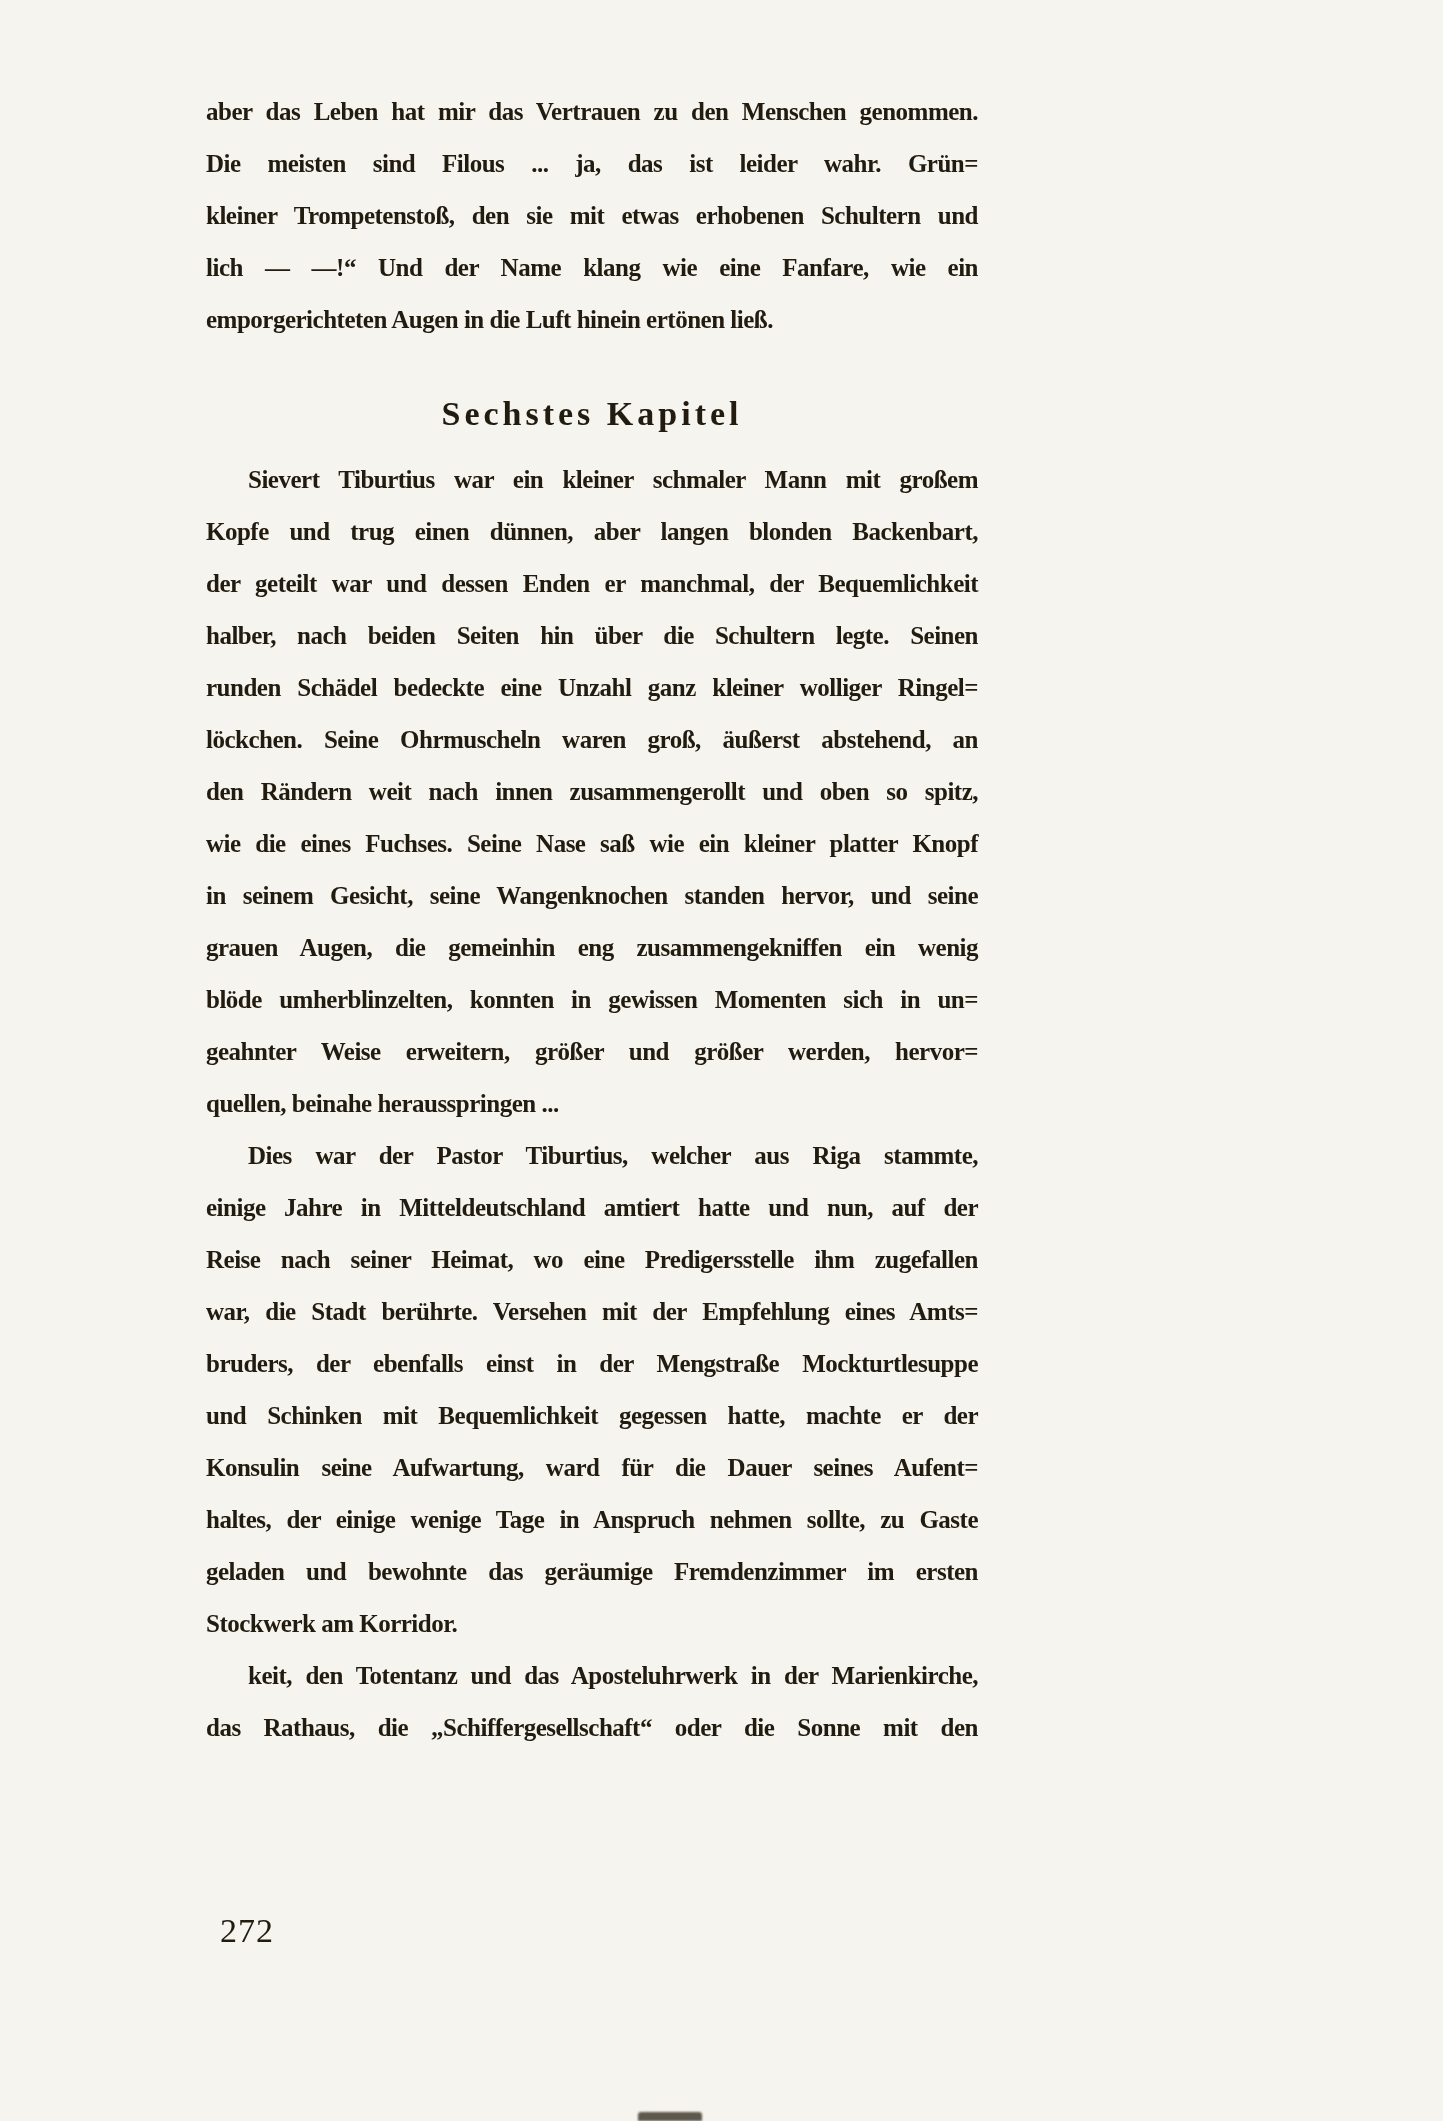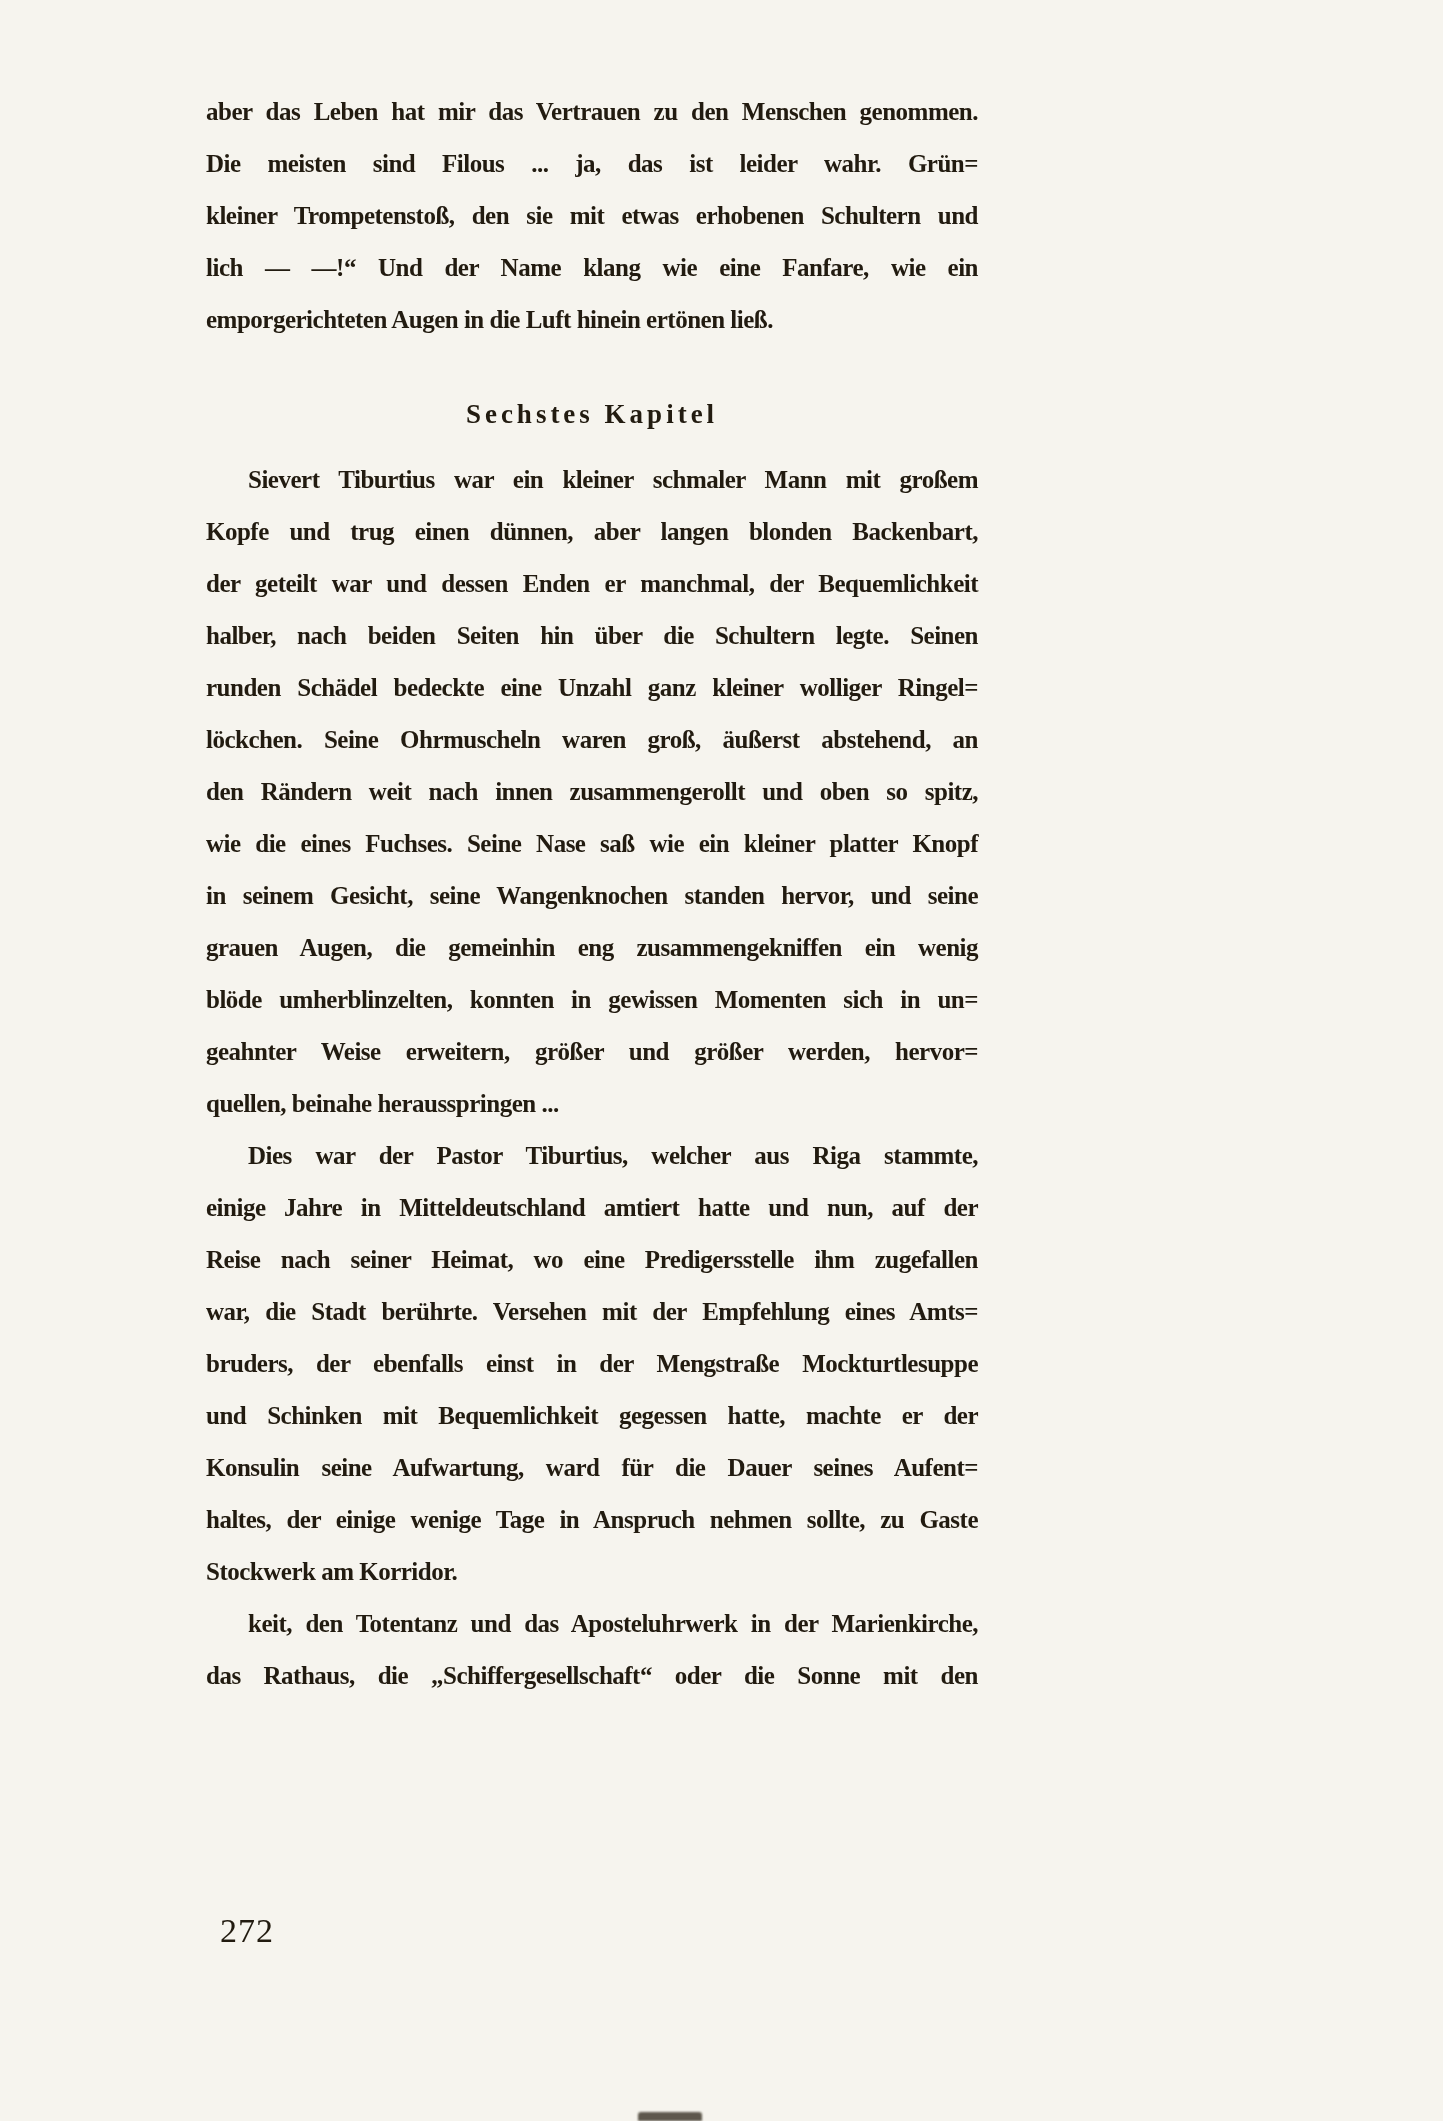--- a/index.html
+++ b/index.html
@@ -35,21 +35,21 @@
     text-align-last: left;
   }
   .para.cont .line.last {
     text-align-last: justify;
   }
   .para.indent .line:first-child {
     text-indent: 42px;
   }
   .chapter-heading {
     text-align: center;
-    font-size: 27px;
+    font-size: 34px;
     font-weight: bold;
     letter-spacing: 4px;
     line-height: 52px;
     margin-top: 42px;
     margin-bottom: 14px;
     color: var(--ink, #221b10);
   }
   .page-number {
     position: absolute;
     left: 220px;
@@ -106,20 +106,21 @@
 
     <div class="para indent">
         <div class="line">Dies war der Pastor Tiburtius, welcher aus Riga stammte,</div>
         <div class="line">einige Jahre in Mitteldeutschland amtiert hatte und nun, auf der</div>
         <div class="line">Reise nach seiner Heimat, wo eine Predigersstelle ihm zugefallen</div>
         <div class="line">war, die Stadt berührte. Versehen mit der Empfehlung eines Amts=</div>
         <div class="line">bruders, der ebenfalls einst in der Mengstraße Mockturtlesuppe</div>
         <div class="line">und Schinken mit Bequemlichkeit gegessen hatte, machte er der</div>
         <div class="line">Konsulin seine Aufwartung, ward für die Dauer seines Aufent=</div>
         <div class="line">haltes, der einige wenige Tage in Anspruch nehmen sollte, zu Gaste</div>
+        <div class="line">geladen und bewohnte das geräumige Fremdenzimmer im ersten</div>
         <div class="line last">Stockwerk am Korridor.</div>
       </div>
 
     <div class="para indent cont">
         <div class="line">keit, den Totentanz und das Aposteluhrwerk in der Marienkirche,</div>
         <div class="line last">das Rathaus, die „Schiffergesellschaft“ oder die Sonne mit den</div>
       </div>
 
   </div>
 

